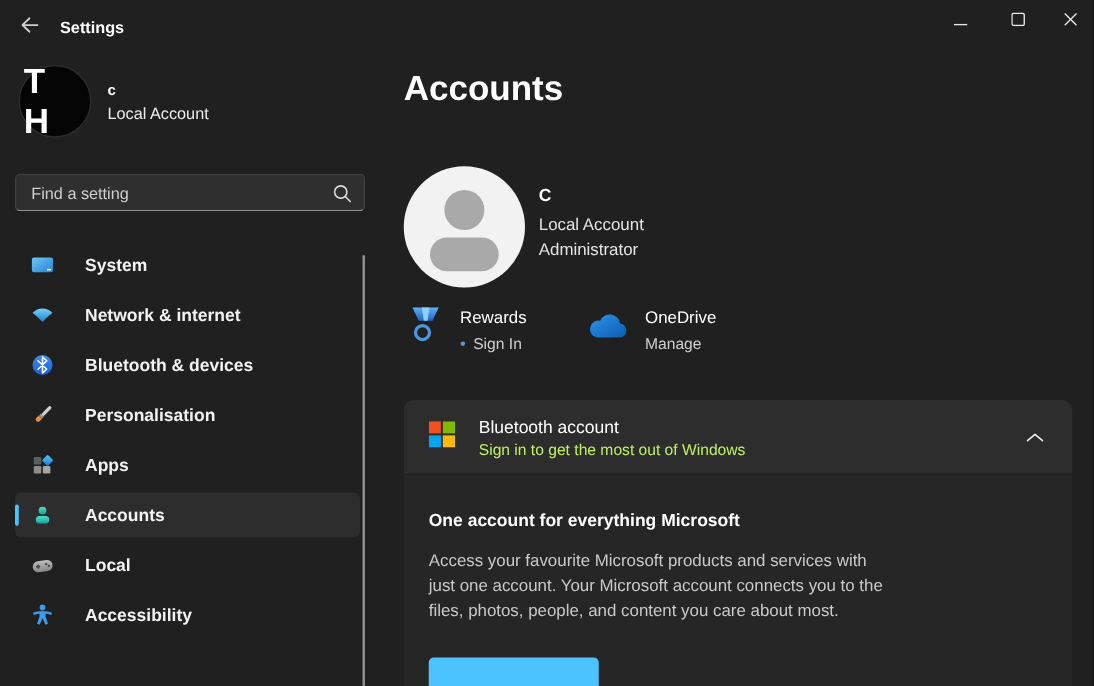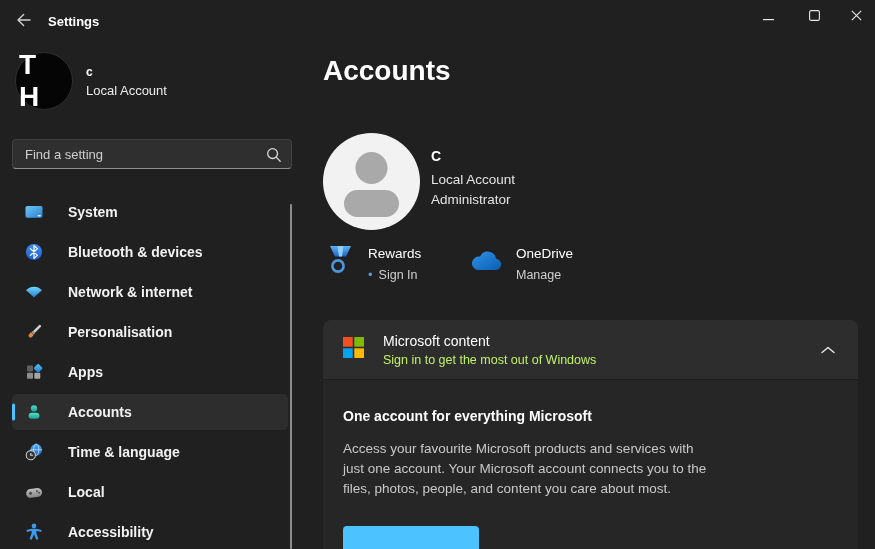--- a/index.html
+++ b/index.html
@@ -139,45 +139,45 @@
               <rect x="13.5" y="13" width="3.4" height="1.4" rx="0.7" fill="#dff2fd"></rect>
             </svg>
         </span>
         <span class="lbl">System</span>
       </div>
 
       <div class="nav-item">
         <span class="ic">
           <svg width="20" height="20" viewBox="0 0 20 20">
               <defs>
+                <linearGradient id="gNet" x1="0" y1="0" x2="0" y2="1">
+                  <stop offset="0" stop-color="#74d6f6"></stop>
+                  <stop offset="1" stop-color="#1e7fd6"></stop>
+                </linearGradient>
+              </defs>
+              <path d="M10 15.5 C8 13.4 4.6 10.4 2 8.2 C6.6 3.6 13.4 3.6 18 8.2 C15.4 10.4 12 13.4 10 15.5 Z" fill="url(#gNet)"></path>
+            </svg>
+        </span>
+        <span class="lbl">Network &amp; internet</span>
+      </div>
+
+      <div class="nav-item">
+        <span class="ic">
+          <svg width="20" height="20" viewBox="0 0 20 20">
+              <defs>
                 <linearGradient id="gBt" x1="0" y1="0" x2="0" y2="1">
                   <stop offset="0" stop-color="#3e8df0"></stop>
                   <stop offset="1" stop-color="#1d5fd6"></stop>
                 </linearGradient>
               </defs>
               <rect x="2" y="2" width="16" height="16" rx="8" fill="url(#gBt)"></rect>
               <path d="M6.4 6.6 L13.4 13.4 L10 16.4 L10 3.6 L13.4 6.6 L6.4 13.4" fill="none" stroke="#fff" stroke-width="1.25" stroke-linejoin="round" stroke-linecap="round"></path>
             </svg>
         </span>
         <span class="lbl">Bluetooth &amp; devices</span>
-      </div>
-
-      <div class="nav-item">
-        <span class="ic">
-          <svg width="20" height="20" viewBox="0 0 20 20">
-              <defs>
-                <linearGradient id="gNet" x1="0" y1="0" x2="0" y2="1">
-                  <stop offset="0" stop-color="#74d6f6"></stop>
-                  <stop offset="1" stop-color="#1e7fd6"></stop>
-                </linearGradient>
-              </defs>
-              <path d="M10 15.5 C8 13.4 4.6 10.4 2 8.2 C6.6 3.6 13.4 3.6 18 8.2 C15.4 10.4 12 13.4 10 15.5 Z" fill="url(#gNet)"></path>
-            </svg>
-        </span>
-        <span class="lbl">Network &amp; internet</span>
       </div>
 
       <div class="nav-item">
         <span class="ic">
           <svg width="20" height="20" viewBox="0 0 20 20">
               <g transform="rotate(45 10 10)">
                 <rect x="8.7" y="0.5" width="2.6" height="10" rx="1.3" fill="#cfcfcf"></rect>
                 <rect x="8.3" y="10" width="3.4" height="2.2" rx="0.6" fill="#9a9a9a"></rect>
                 <path d="M8.1 12.4 h3.8 v2.6 a1.9 1.9 0 0 1 -3.8 0 Z" fill="#e8893a"></path>
               </g>
@@ -214,38 +214,20 @@
                   <stop offset="1" stop-color="#14a3a0"></stop>
                 </linearGradient>
               </defs>
               <circle cx="10" cy="6.4" r="3.1" fill="url(#gAcc)"></circle>
               <rect x="4.6" y="10.8" width="10.8" height="6" rx="3" fill="url(#gAcc)"></rect>
             </svg>
         </span>
         <span class="lbl">Accounts</span>
       </div>
 
-      <div class="nav-item">
-        <span class="ic">
-          <svg width="20" height="20" viewBox="0 0 20 20">
-              <defs>
-                <linearGradient id="gGlobe" x1="0" y1="0" x2="0" y2="1">
-                  <stop offset="0" stop-color="#4aa9ee"></stop>
-                  <stop offset="1" stop-color="#1f67d2"></stop>
-                </linearGradient>
-              </defs>
-              <circle cx="12.2" cy="7.8" r="5.8" fill="url(#gGlobe)"></circle>
-              <ellipse cx="12.2" cy="7.8" rx="2.6" ry="5.8" fill="none" stroke="#bfe0fb" stroke-width="0.8"></ellipse>
-              <path d="M6.4 7.8 H18" stroke="#bfe0fb" stroke-width="0.8"></path>
-              <circle cx="6.8" cy="13.2" r="4.6" fill="#2e2e2e" stroke="#c9c9c9" stroke-width="1.1"></circle>
-              <path d="M6.8 10.9 V13.2 H9" fill="none" stroke="#d9d9d9" stroke-width="1.1"></path>
-            </svg>
-        </span>
-        <span class="lbl">Time &amp; language</span>
-      </div>
 
       <div class="nav-item">
         <span class="ic">
           <svg width="20" height="20" viewBox="0 0 20 20">
               <defs>
                 <linearGradient id="gPad" x1="0" y1="0" x2="0" y2="1">
                   <stop offset="0" stop-color="#bdbdbd"></stop>
                   <stop offset="1" stop-color="#878787"></stop>
                 </linearGradient>
               </defs>
@@ -341,21 +323,21 @@
       <header class="ms-head">
         <span>
           <svg width="21" height="21" viewBox="0 0 21 21">
               <rect x="0" y="0" width="9.7" height="9.7" fill="#f25022"></rect>
               <rect x="11.3" y="0" width="9.7" height="9.7" fill="#7fba00"></rect>
               <rect x="0" y="11.3" width="9.7" height="9.7" fill="#00a4ef"></rect>
               <rect x="11.3" y="11.3" width="9.7" height="9.7" fill="#ffb900"></rect>
             </svg>
         </span>
         <span class="ms-head-text">
-          <span class="ms-title" style="display:block">Microsoft content</span>
+          <span class="ms-title" style="display:block">Bluetooth account</span>
           <span class="ms-sub" style="display:block">Sign in to get the most out of Windows</span>
         </span>
         <button class="chev-btn">
           <span>
             <svg width="14" height="8" viewBox="0 0 14 8">
                 <polyline points="1,6.5 7,1.5 13,6.5" fill="none" stroke="#e8e8e8" stroke-width="1.4" stroke-linecap="round" stroke-linejoin="round"></polyline>
               </svg>
           </span>
         </button>
       </header>

